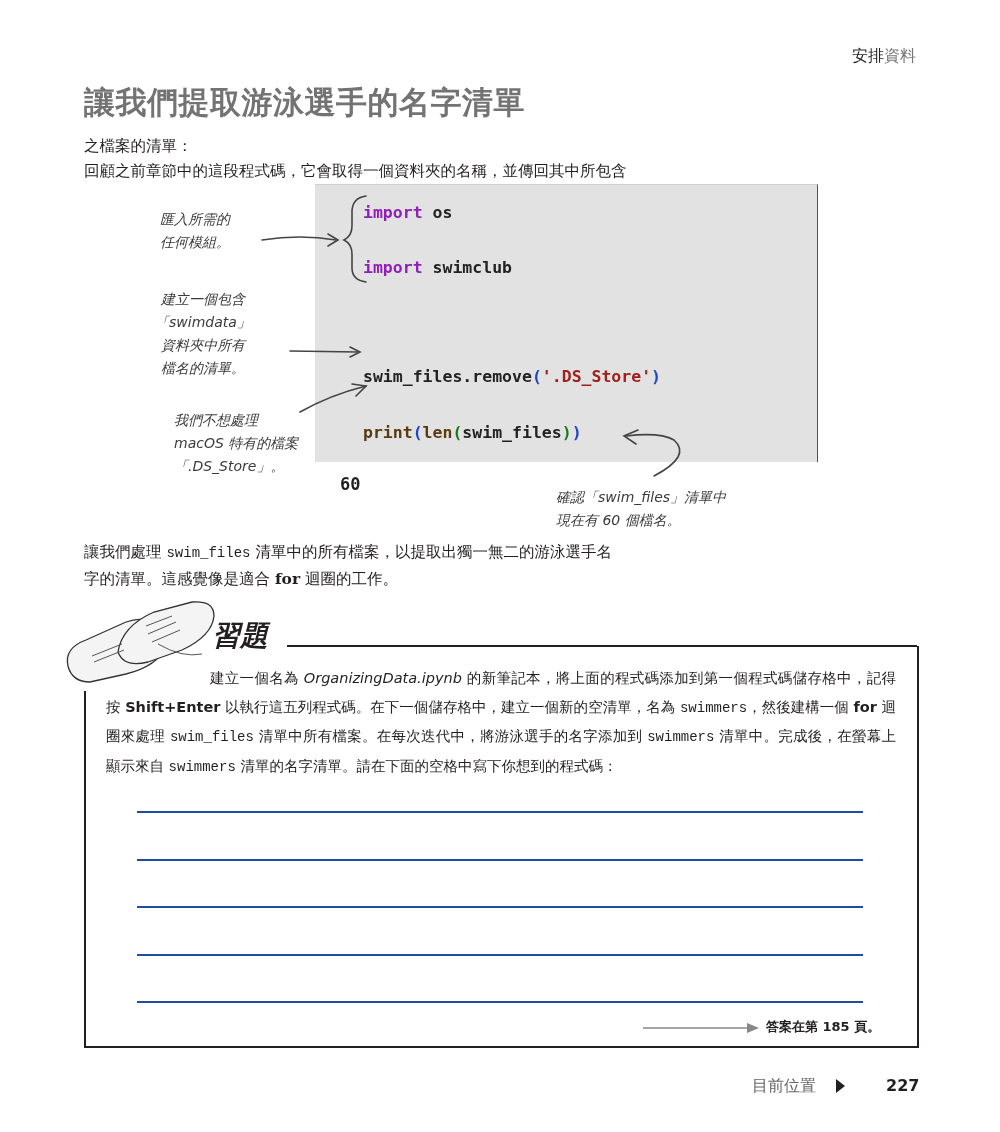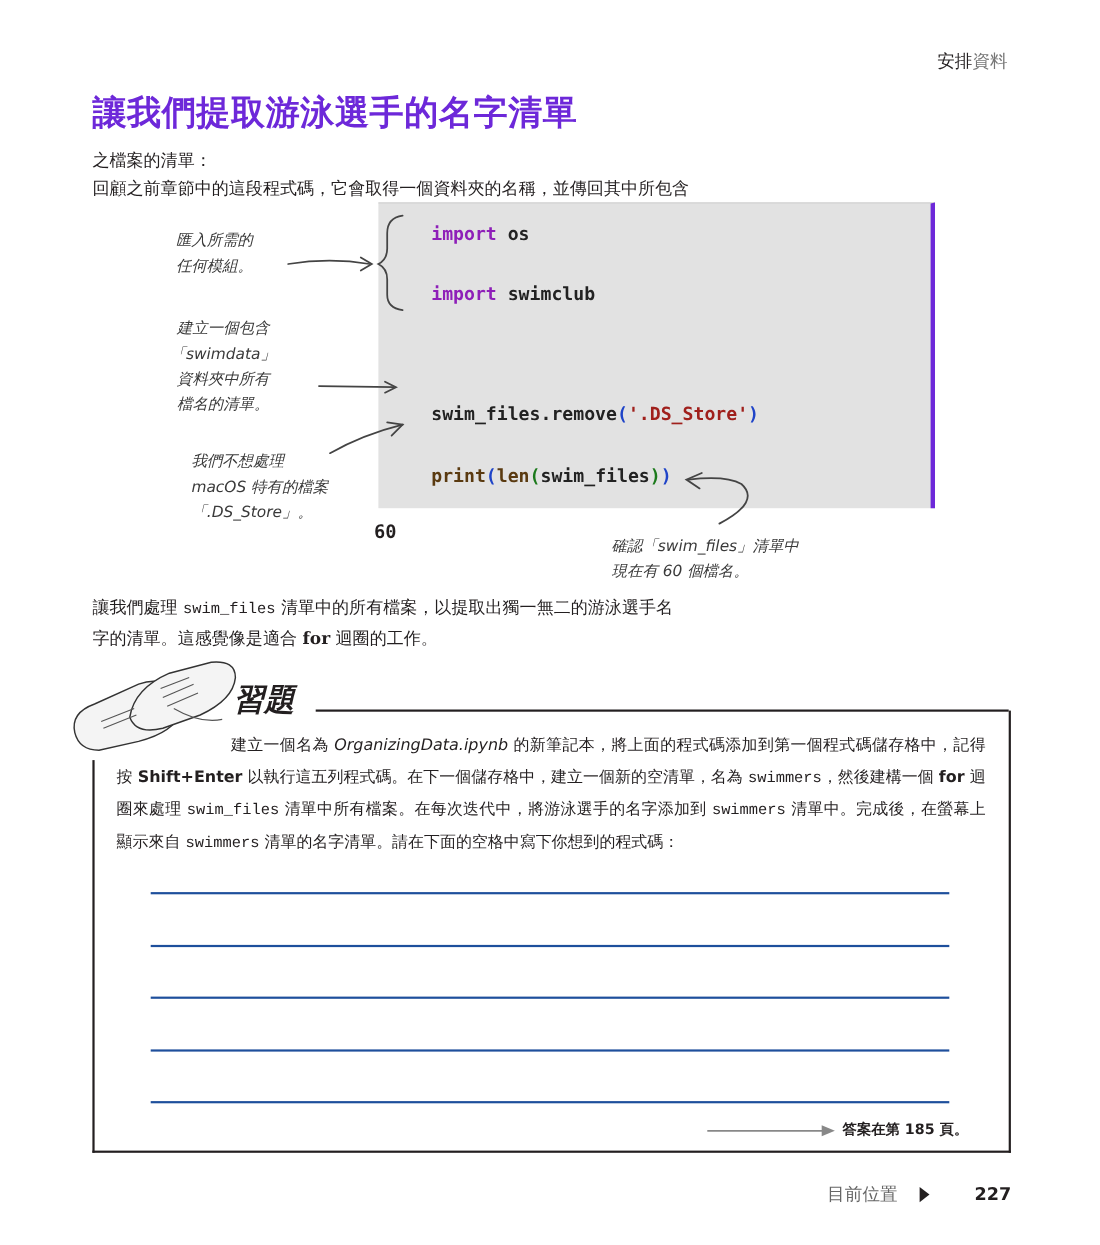--- a/index.html
+++ b/index.html
@@ -3,25 +3,25 @@
 <meta charset="utf-8">
 <style>
   html, body { margin:0; padding:0; }
   body {
     width:1000px; height:1132px; background:#ffffff; position:relative; overflow:hidden;
     font-family: "DejaVu Serif", serif; color:#231f20;
   }
   .abs { position:absolute; }
   .chapter-tag { right:84px; top:46px; font-family:"DejaVu Sans", sans-serif; font-size:16px; color:#231f20; }
   .chapter-tag .light { color:#777; }
-  .page-title { left:84px; top:82px; font-family:Liberation Mono, monospace; font-weight:bold; font-size:31px; letter-spacing:0.5px; color:#6d28d9; }
+  .page-title { left:84px; top:82px; font-family:Liberation Mono, monospace; font-weight:bold; font-size:31px; letter-spacing:0.5px; color:#737373; }
   .intro { left:84px; top:134px; width:640px; font-size:15.5px; line-height:25px; }
   .code-box {
-    left:344px; top:184px; width:502px; height:277px; background:#e2e2e2;
-    border-top:1px solid #d0d0d0; border-right:4px solid #6d28d9;
+    left:315px; top:184px; width:502px; height:277px; background:#e2e2e2;
+    border-top:1px solid #d0d0d0; border-right:1px solid #6d28d9;
   }
   .code { font-family:"DejaVu Sans Mono", monospace; font-size:16.5px; font-weight:bold; color:#222; position:absolute; left:48px; white-space:pre; }
   .kw { color:#8e1fb8; }
   .pn { color:#1f44c8; }
   .str { color:#a0201c; }
   .fn { color:#5a3a10; }
   .gp { color:#1c7a1c; }
   .output-60 { left:340px; top:474px; font-family:"DejaVu Sans Mono", monospace; font-weight:bold; font-size:17px; }
   .note { font-family:"DejaVu Sans", sans-serif; font-style:italic; font-size:14px; line-height:23px; color:#3a3a3a; }
   .para2 { left:84px; top:540px; width:640px; font-size:15.5px; line-height:25px; }

